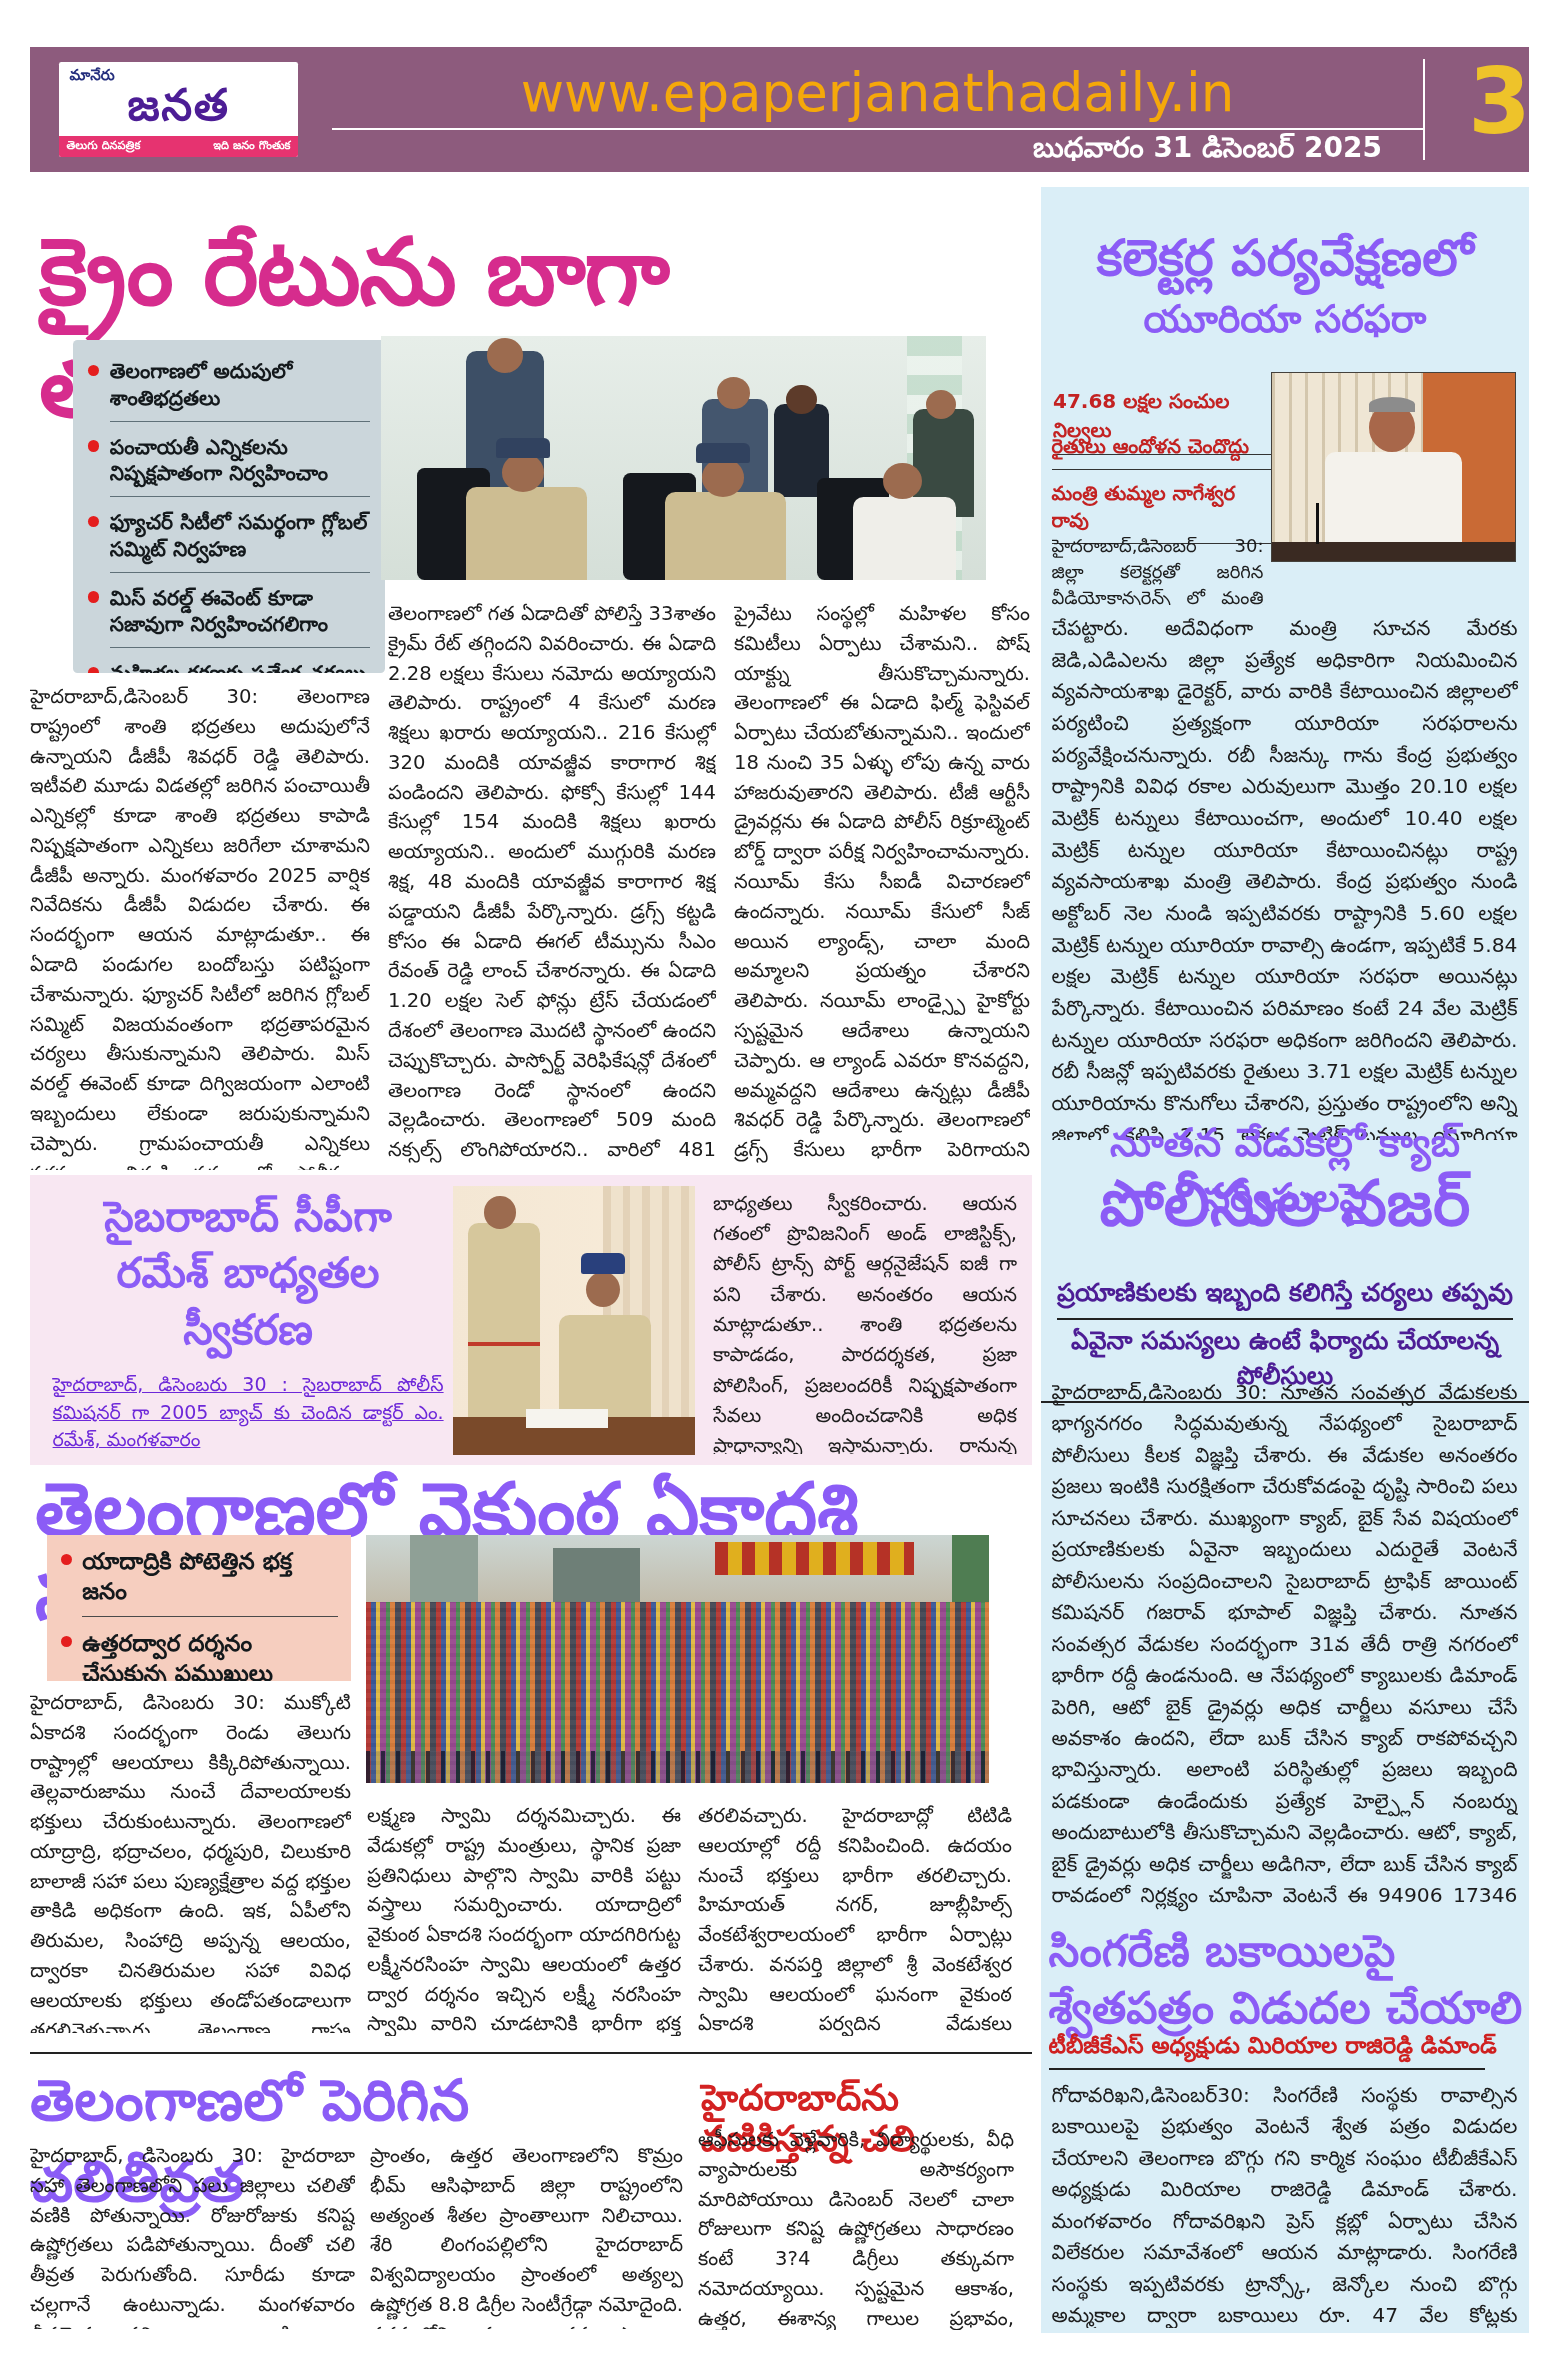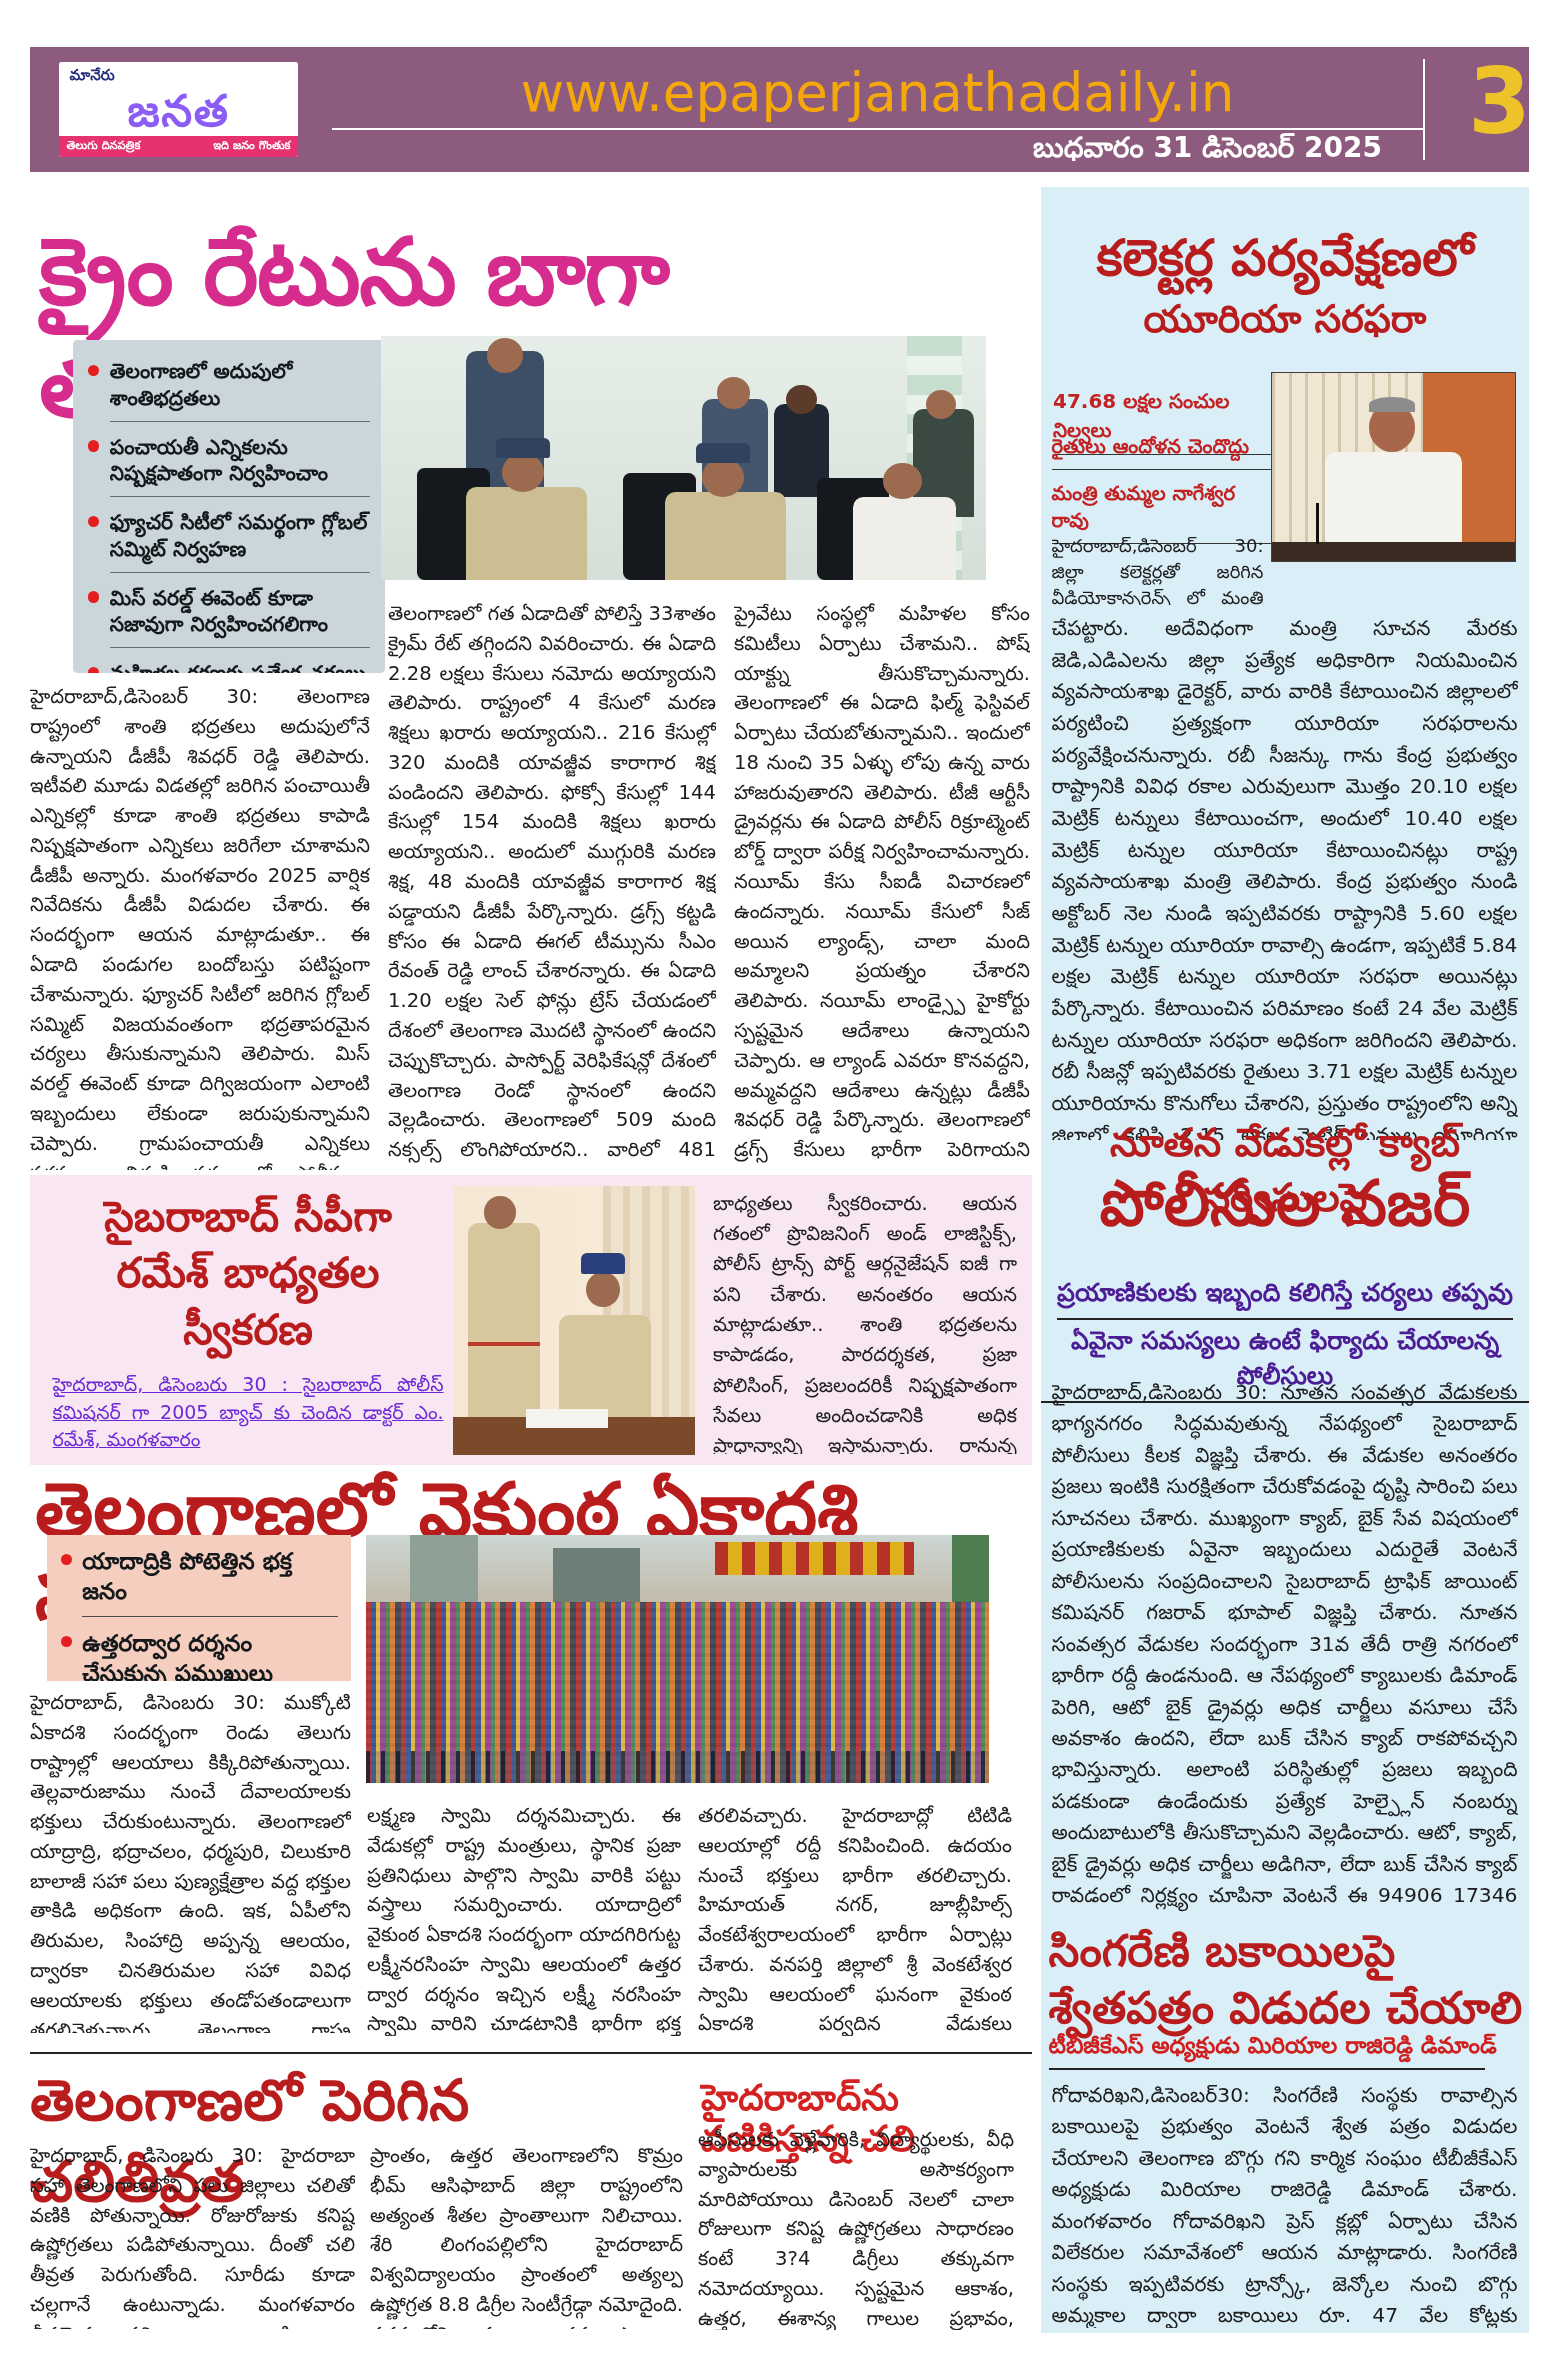--- a/index.html
+++ b/index.html
@@ -3,32 +3,32 @@
 <meta charset="utf-8">
 <style>
   html,body{margin:0;padding:0;background:#ffffff;}
   #page{position:relative;width:1555px;height:2377px;background:#ffffff;overflow:hidden;
         font-family:"DejaVu Sans","Liberation Sans",sans-serif;}
   .abs{position:absolute;}
   
   #header{left:30px;top:47px;width:1499px;height:125px;background:#8d5b7d;}
   #logo{left:29px;top:15px;width:239px;height:95px;background:#ffffff;border-radius:2.3px;overflow:hidden;}
   #logo .ltop{position:absolute;left:10.5px;top:3.8px;font-size:15px;font-weight:bold;color:#252f7e;}
-  #logo .lmain{position:absolute;left:0;top:16.6px;width:100%;text-align:center;font-size:44px;font-weight:bold;color:#8b5cf6;letter-spacing:1.5px;margin-top:6px;}
+  #logo .lmain{position:absolute;left:0;top:16.6px;width:100%;text-align:center;font-size:44px;font-weight:bold;color:#4c1d95;letter-spacing:1.5px;}
   #logo .lstrip{position:absolute;left:0;bottom:0;width:100%;height:21px;background:#e63370;color:#ffffff;
         display:flex;justify-content:space-between;align-items:center;padding:0 7.5px;box-sizing:border-box;font-size:11.3px;font-weight:bold;}
   #url{left:302px;top:15px;width:1091px;text-align:center;font-size:53px;color:#f5a80a;}
   #hline{left:302px;top:81px;width:1091px;height:2.3px;background:#ffffff;}
   #vline{left:1393px;top:12px;width:2.3px;height:101px;background:#ffffff;}
   #hdate{left:978px;top:84px;width:399px;text-align:center;font-size:28px;font-weight:bold;color:#ffffff;}
   #pageno{left:1413px;top:1.5px;width:113px;text-align:center;font-size:90px;font-weight:bold;color:#eec32a;}
   
   .col{position:absolute;text-align:justify;font-size:19.6px;line-height:1.52;color:#1c1c1c;overflow:hidden;}
   .headline-magenta{color:#d62c8d;font-weight:bold;font-size:93px;line-height:1.2;letter-spacing:-1.5px;}
-  .headline-black{color:#b91c1c;font-weight:bold;}
+  .headline-black{color:#8b5cf6;font-weight:bold;}
   .bullets{list-style:none;margin:0;padding:0;}
   .bullets li{display:flex;margin-bottom:12px;}
   .dot{flex:0 0 11.3px;width:11.3px;height:11.3px;border-radius:50%;background:#e41e1e;margin:6.8px 10.5px 0 0;}
   .btext{display:block;flex:1;border-bottom:1.5px solid #5f7078;padding-bottom:9px;font-weight:bold;color:#14191c;}
   #graybox{left:41px;top:340px;width:312px;height:333px;background:#cbd6db;border-radius:4.5px;padding:18px 15px;box-sizing:border-box;overflow:hidden;margin-left:32px;}
   #graybox .btext{font-size:20.3px;line-height:1.32;}
   #salmonbox{left:47px;top:1535px;width:304px;height:146px;background:#f6cebf;padding:12px 13.5px;box-sizing:border-box;overflow:hidden;}
   #salmonbox .btext{font-size:23px;line-height:1.3;border-bottom-color:#4a4a4a;}
   #pinkbox{left:30px;top:1175px;width:1002px;height:290px;background:#f8e7f2;}
   .rule{background:#222222;height:2.3px;}

